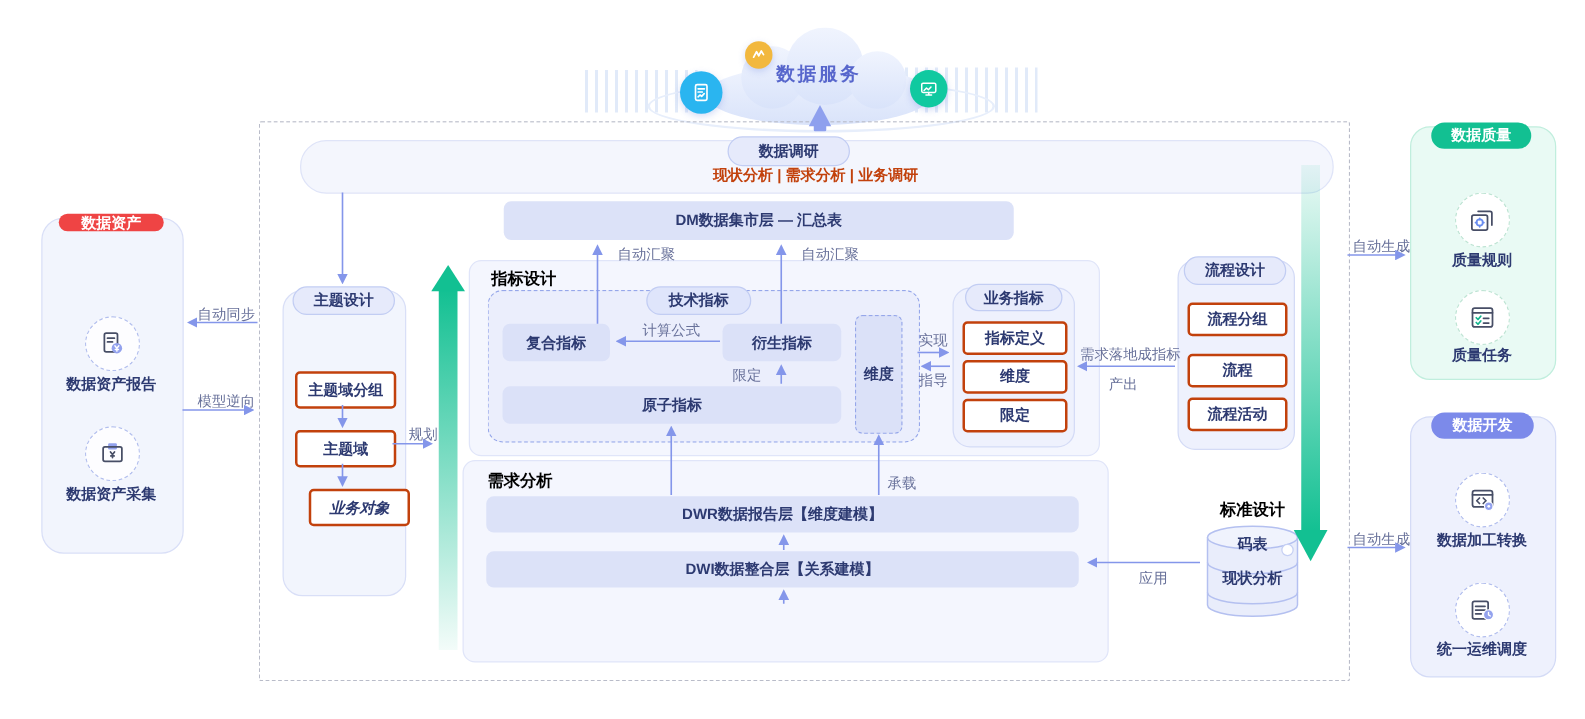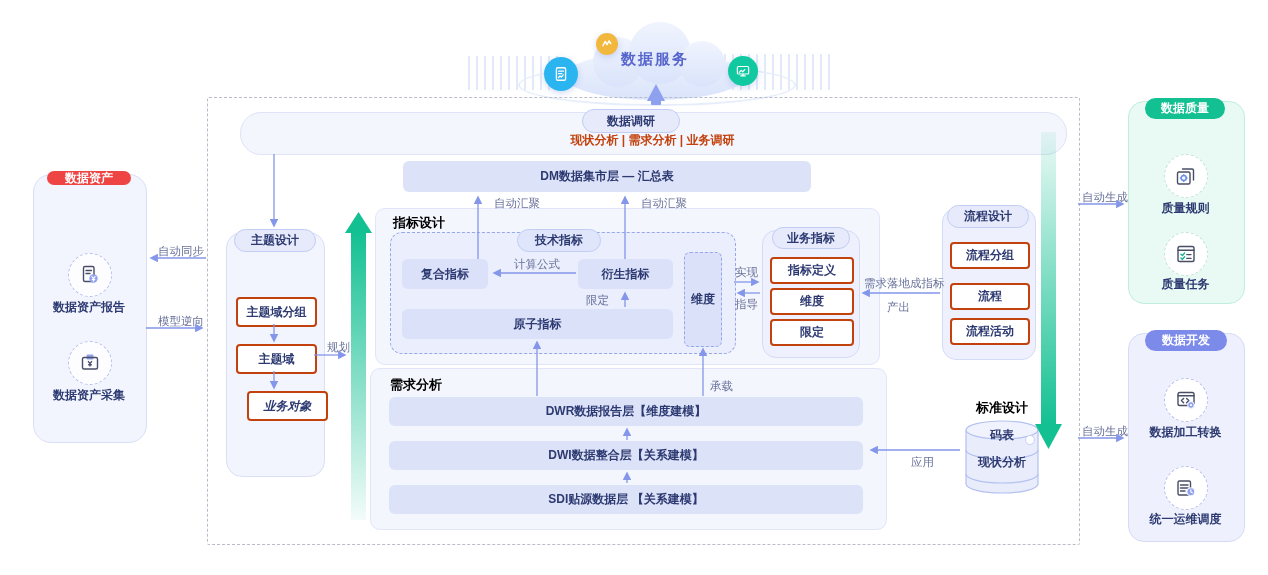--- a/index.html
+++ b/index.html
@@ -94,21 +94,20 @@
   <div class="abs group" style="left:942px;top:208px;width:92px;height:150px;"></div>
   <div class="abs flexc pill-light" style="left:947px;top:205px;width:80px;height:21px;">流程设计</div>
   <div class="abs flexc wbox" style="left:950px;top:242px;width:76px;height:23px;">流程分组</div>
   <div class="abs flexc wbox" style="left:950px;top:283px;width:76px;height:23px;">流程</div>
   <div class="abs flexc wbox" style="left:950px;top:318px;width:76px;height:23px;">流程活动</div>
 
   <div class="abs panel" style="left:370px;top:368px;width:515px;height:160px;"></div>
   <div class="abs sec-title" style="left:390px;top:376px;">需求分析</div>
   <div class="abs flexc node" style="left:389px;top:397px;width:474px;height:29px;">DWR数据报告层【维度建模】</div>
   <div class="abs flexc node" style="left:389px;top:441px;width:474px;height:29px;">DWI数据整合层【关系建模】</div>
-  <div class="abs flexc node" style="left:389px;top:485px;width:474px;height:29px;">SDI贴源数据层 【关系建模】</div>
 
   <div class="abs" style="left:226px;top:232px;width:97px;height:243px;background:#f2f5fd;border:1px solid #d9dff7;border-radius:16px;"></div>
   <div class="abs flexc pill-light" style="left:234px;top:229px;width:80px;height:21px;">主题设计</div>
   <div class="abs flexc wbox" style="left:236px;top:297px;width:77px;height:26px;">主题域分组</div>
   <div class="abs flexc wbox" style="left:236px;top:344px;width:77px;height:26px;">主题域</div>
   <div class="abs flexc wbox" style="left:247px;top:391px;width:77px;height:26px;font-style:italic;">业务对象</div>
 
   <div class="abs sec-title" style="left:952px;top:399px;width:100px;text-align:center;">标准设计</div>
   <svg class="abs" style="left:960px;top:418px;" width="84" height="80" viewBox="0 0 84 80">
     <path d="M6 12 L6 66 A36 9 0 0 0 78 66 L78 12" fill="#e9edfb" stroke="#b4c0f0" stroke-width="1.2"></path>

